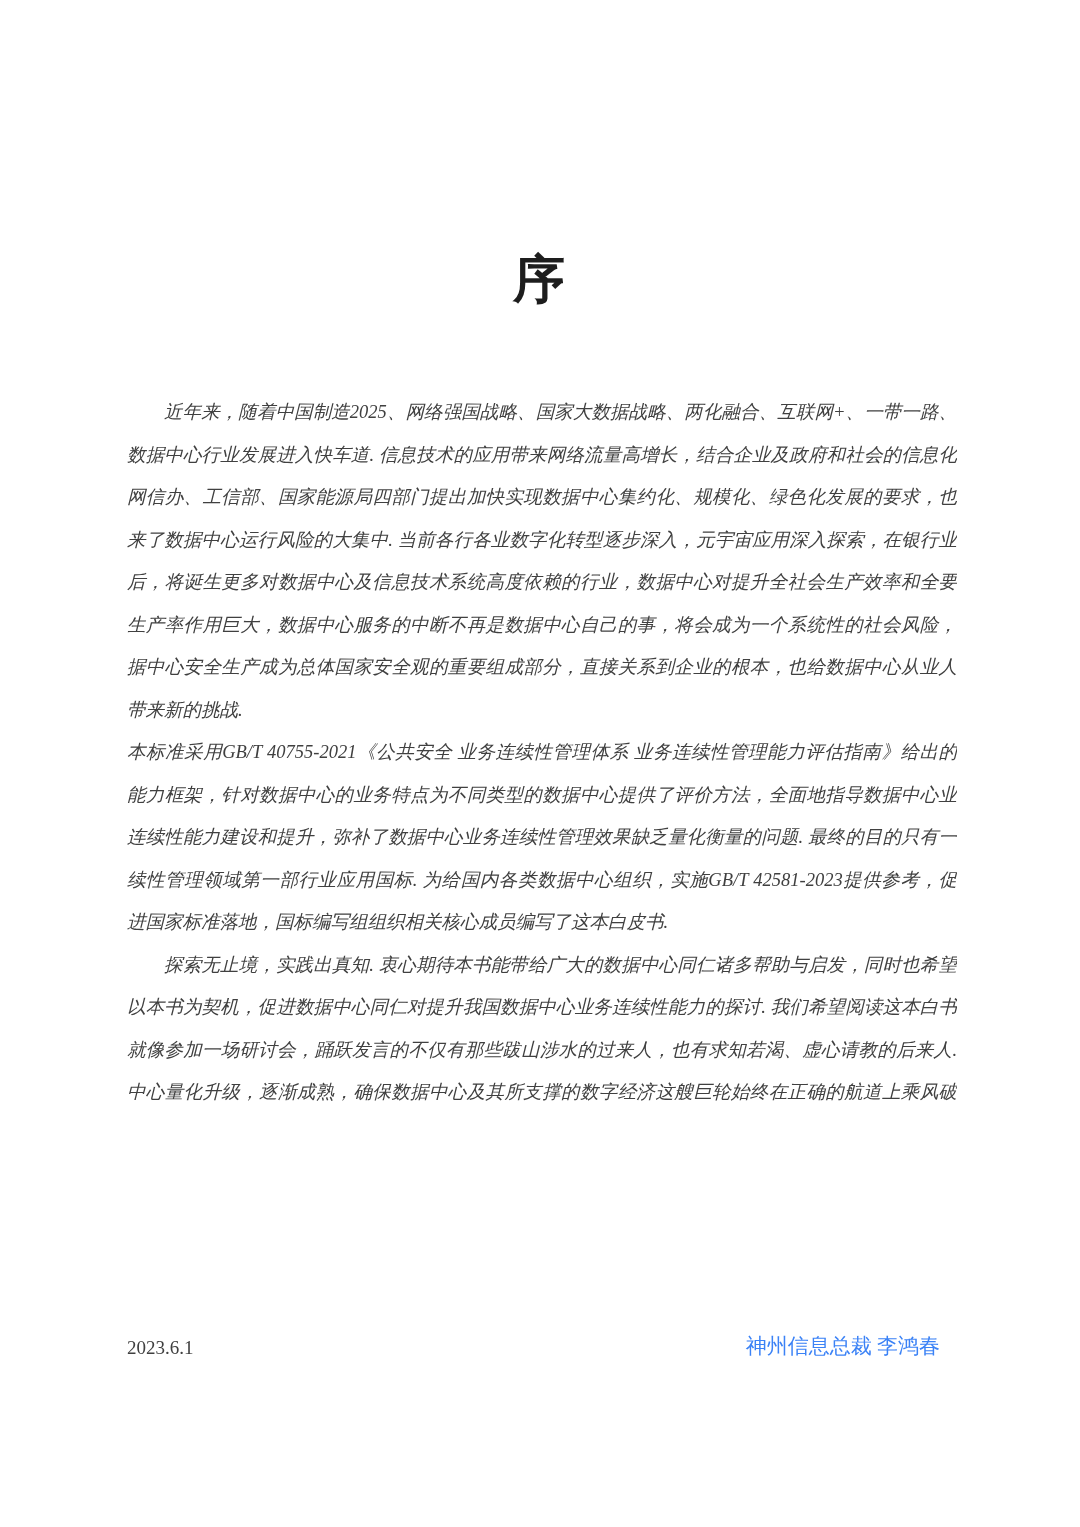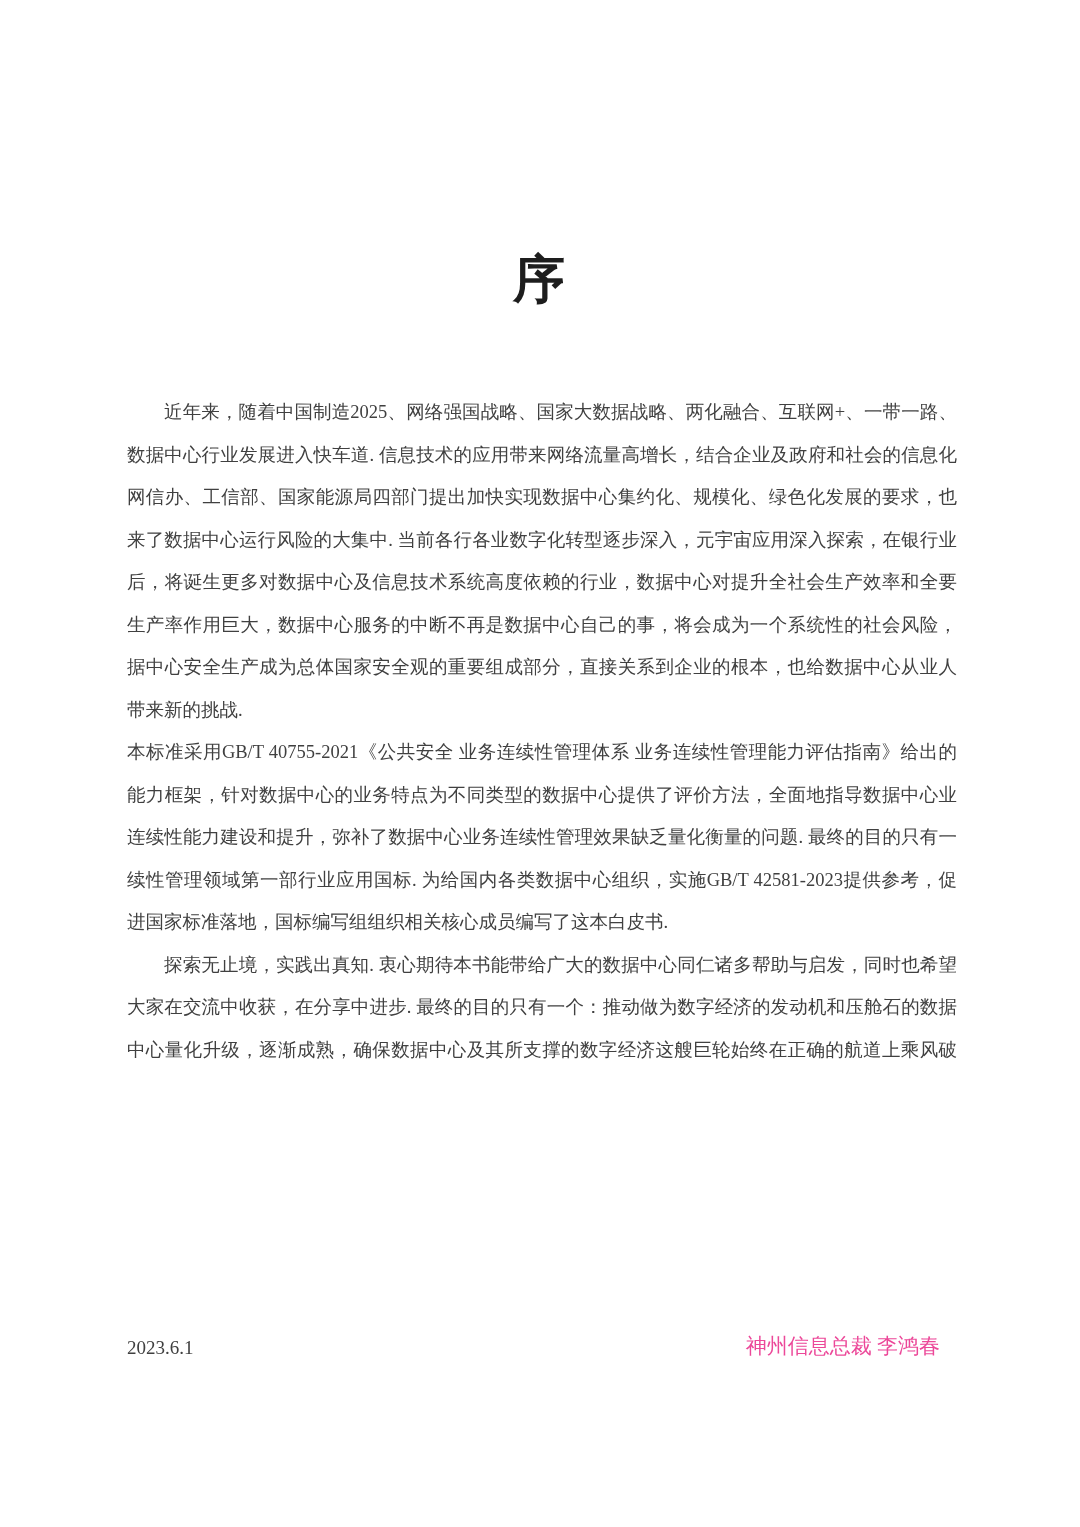--- a/index.html
+++ b/index.html
@@ -30,20 +30,21 @@
     color: #1d1d1d;
     letter-spacing: 2px;
   }
   .body-text {
     position: absolute;
     top: 391px;
     left: 127px;
     width: 830px;
     font-size: 18.5px;
     color: #404040;
+    font-style: italic;
   }
   .line {
     line-height: 42.5px;
     height: 42.5px;
     text-align: justify;
     text-align-last: justify;
     text-justify: inter-character;
     white-space: normal;
     overflow: hidden;
   }
@@ -55,21 +56,21 @@
     text-align-last: left;
   }
   .signature {
     position: absolute;
     top: 1330px;
     left: 127px;
     width: 813px;
     text-align: right;
     font-size: 21px;
     line-height: 32px;
-    color: #ec4899;
+    color: #3b82f6;
   }
   .date {
     position: absolute;
     top: 1333px;
     left: 127px;
     width: 775px;
     text-align: left;
     font-size: 19px;
     line-height: 30px;
     color: #404040;
@@ -98,21 +99,22 @@
     <div class="para">
       <div class="line">本标准采用GB/T 40755-2021《公共安全 业务连续性管理体系 业务连续性管理能力评估指南》给出的</div>
       <div class="line">能力框架，针对数据中心的业务特点为不同类型的数据中心提供了评价方法，全面地指导数据中心业务</div>
       <div class="line">连续性能力建设和提升，弥补了数据中心业务连续性管理效果缺乏量化衡量的问题. 最终的目的只有一个</div>
       <div class="line">续性管理领域第一部行业应用国标. 为给国内各类数据中心组织，实施GB/T 42581-2023提供参考，促</div>
       <div class="line short">进国家标准落地，国标编写组组织相关核心成员编写了这本白皮书.</div>
     </div>
 
     <div class="para">
       <div class="line first">探索无止境，实践出真知. 衷心期待本书能带给广大的数据中心同仁诸多帮助与启发，同时也希望</div>
-      <div class="line">大家在交流中收获，在分享中进步. 最终的目的只有一个：推动做为数字经济的发动机和压舱石的数据</div>
+      <div class="line">以本书为契机，促进数据中心同仁对提升我国数据中心业务连续性能力的探讨. 我们希望阅读这本白书</div>
+      <div class="line">就像参加一场研讨会，踊跃发言的不仅有那些跋山涉水的过来人，也有求知若渴、虚心请教的后来人.</div>
       <div class="line">中心量化升级，逐渐成熟，确保数据中心及其所支撑的数字经济这艘巨轮始终在正确的航道上乘风破浪，</div>
     </div>
 
   </div>
 
   <div class="signature">神州信息总裁  李鸿春</div>
 
   <div class="date">2023.6.1</div>
 
 </div>

